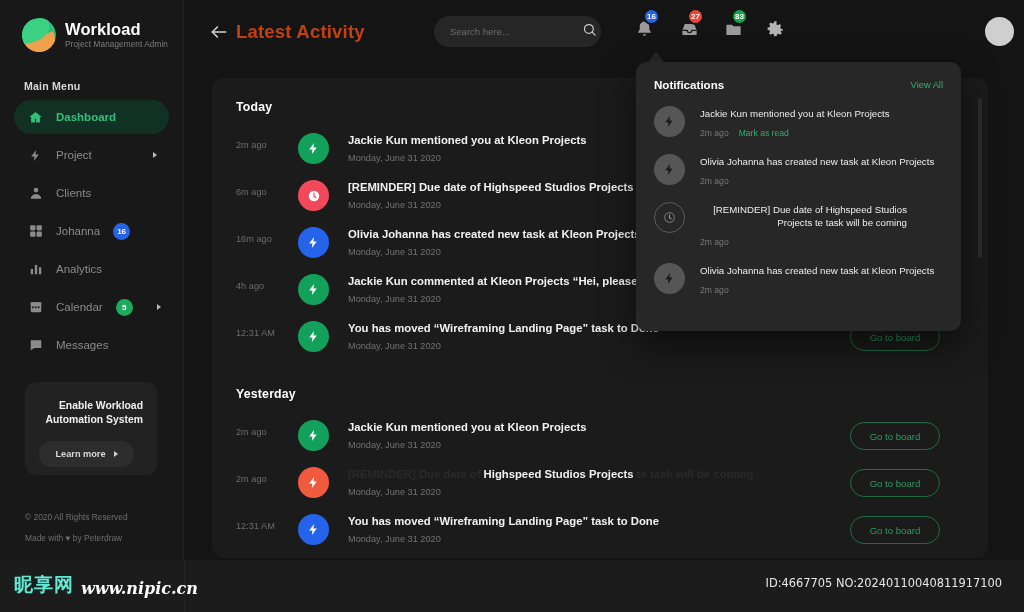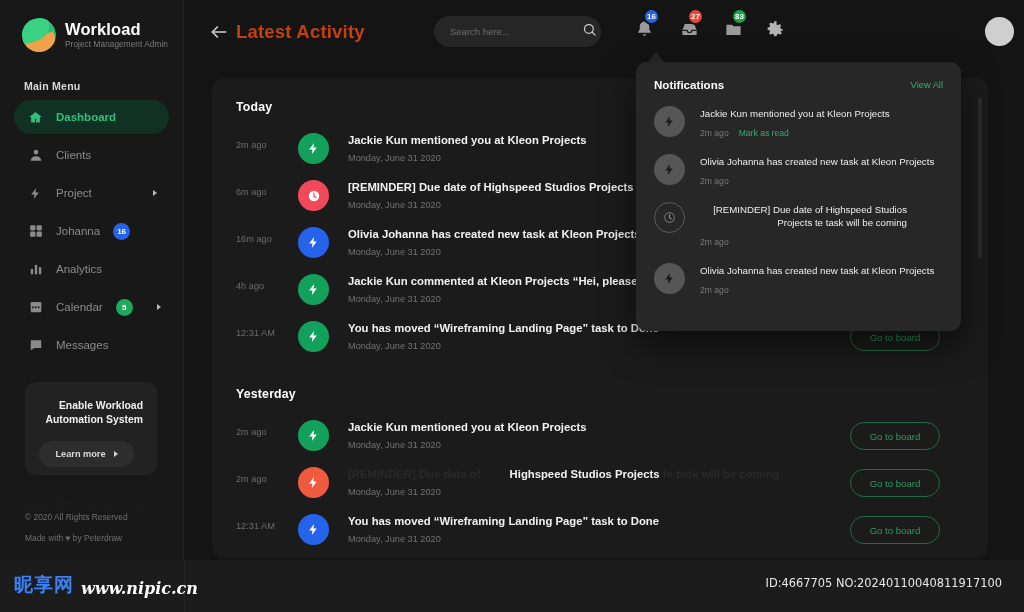--- a/index.html
+++ b/index.html
@@ -193,21 +193,21 @@
   .rico.green { background: #13a05a; }
   .rico.red { background: #f1485a; }
   .rico.blue { background: #2563eb; }
   .rico.orange { background: #f05a3f; }
   .row .rtext { padding-left: 19px; padding-top: 8px; }
   .rtitle {
     color: #f2f2f2; font-size: 11.3px; font-weight: bold; white-space: nowrap;
   }
   .rdate { color: #727272; font-size: 9.2px; margin-top: 7px; }
   .row.faded .rtitle { color: #2a2a2a; }
-  .row.faded .rtitle .hl { color: #f2f2f2; margin-left: 26px; }
+  .row.faded .rtitle .hl { color: #f2f2f2; }
 
   .goto {
     position: absolute; right: 24px; top: 9px;
     width: 90px; height: 28px; border-radius: 15px;
     border: 1px solid #1f6b44;
     display: flex; align-items: center; justify-content: center;
     color: #2a9c63; font-size: 9.6px; cursor: pointer;
     background: transparent;
   }
 
@@ -258,21 +258,21 @@
   .wm {
     position: absolute; left: 0; bottom: 0;
     width: 1024px; height: 52px;
     background: #1c1c1c;
   }
   .wm-left {
     position: absolute; left: 14px; top: 12px;
     display: flex; align-items: flex-end; gap: 7px;
   }
   .wm-cn {
-    color: #3b82f6; font-size: 19px; font-weight: bold;
+    color: #5eead4; font-size: 19px; font-weight: bold;
     font-family: "DejaVu Sans", sans-serif; letter-spacing: 1px;
   }
   .wm-url {
     color: #ffffff; font-size: 16px; font-weight: bold;
     font-family: "DejaVu Serif", serif; font-style: italic;
   }
   .wm-id {
     position: absolute; right: 22px; top: 16px;
     color: #e8e8e8; font-size: 11.4px;
     font-family: "DejaVu Sans", sans-serif;
@@ -307,36 +307,36 @@
         <span class="nav-ico">
           <svg width="15" height="15" viewBox="0 0 24 24" fill="#2fc07a">
               <path d="M12 3 2 11h3v9h6v-6h2v6h6v-9h3z"></path>
             </svg>
         </span>
         <span class="nav-label">Dashboard</span>
       </div>
 
       <div class="nav-item">
         <span class="nav-ico">
+          <svg width="13" height="15" viewBox="0 0 24 24" fill="#8b8b8b">
+              <path d="M13 2 4 14h6l-1 8 9-12h-6z"></path>
+            </svg>
+        </span>
+        <span class="nav-label">Project</span>
+        <span class="caret-right"></span>
+      </div>
+
+      <div class="nav-item">
+        <span class="nav-ico">
           <svg width="14" height="14" viewBox="0 0 24 24" fill="#8b8b8b">
               <circle cx="12" cy="7" r="4"></circle>
               <path d="M3 22c0-5 4-8 9-8s9 3 9 8z"></path>
             </svg>
         </span>
         <span class="nav-label">Clients</span>
-      </div>
-
-      <div class="nav-item">
-        <span class="nav-ico">
-          <svg width="13" height="15" viewBox="0 0 24 24" fill="#8b8b8b">
-              <path d="M13 2 4 14h6l-1 8 9-12h-6z"></path>
-            </svg>
-        </span>
-        <span class="nav-label">Project</span>
-        <span class="caret-right"></span>
       </div>
 
       <div class="nav-item">
         <span class="nav-ico">
           <svg width="14" height="14" viewBox="0 0 24 24" fill="#8b8b8b">
               <rect x="2" y="2" width="9" height="9" rx="2"></rect>
               <rect x="13" y="2" width="9" height="9" rx="2"></rect>
               <rect x="2" y="13" width="9" height="9" rx="2"></rect>
               <rect x="13" y="13" width="9" height="9" rx="2"></rect>
             </svg>

